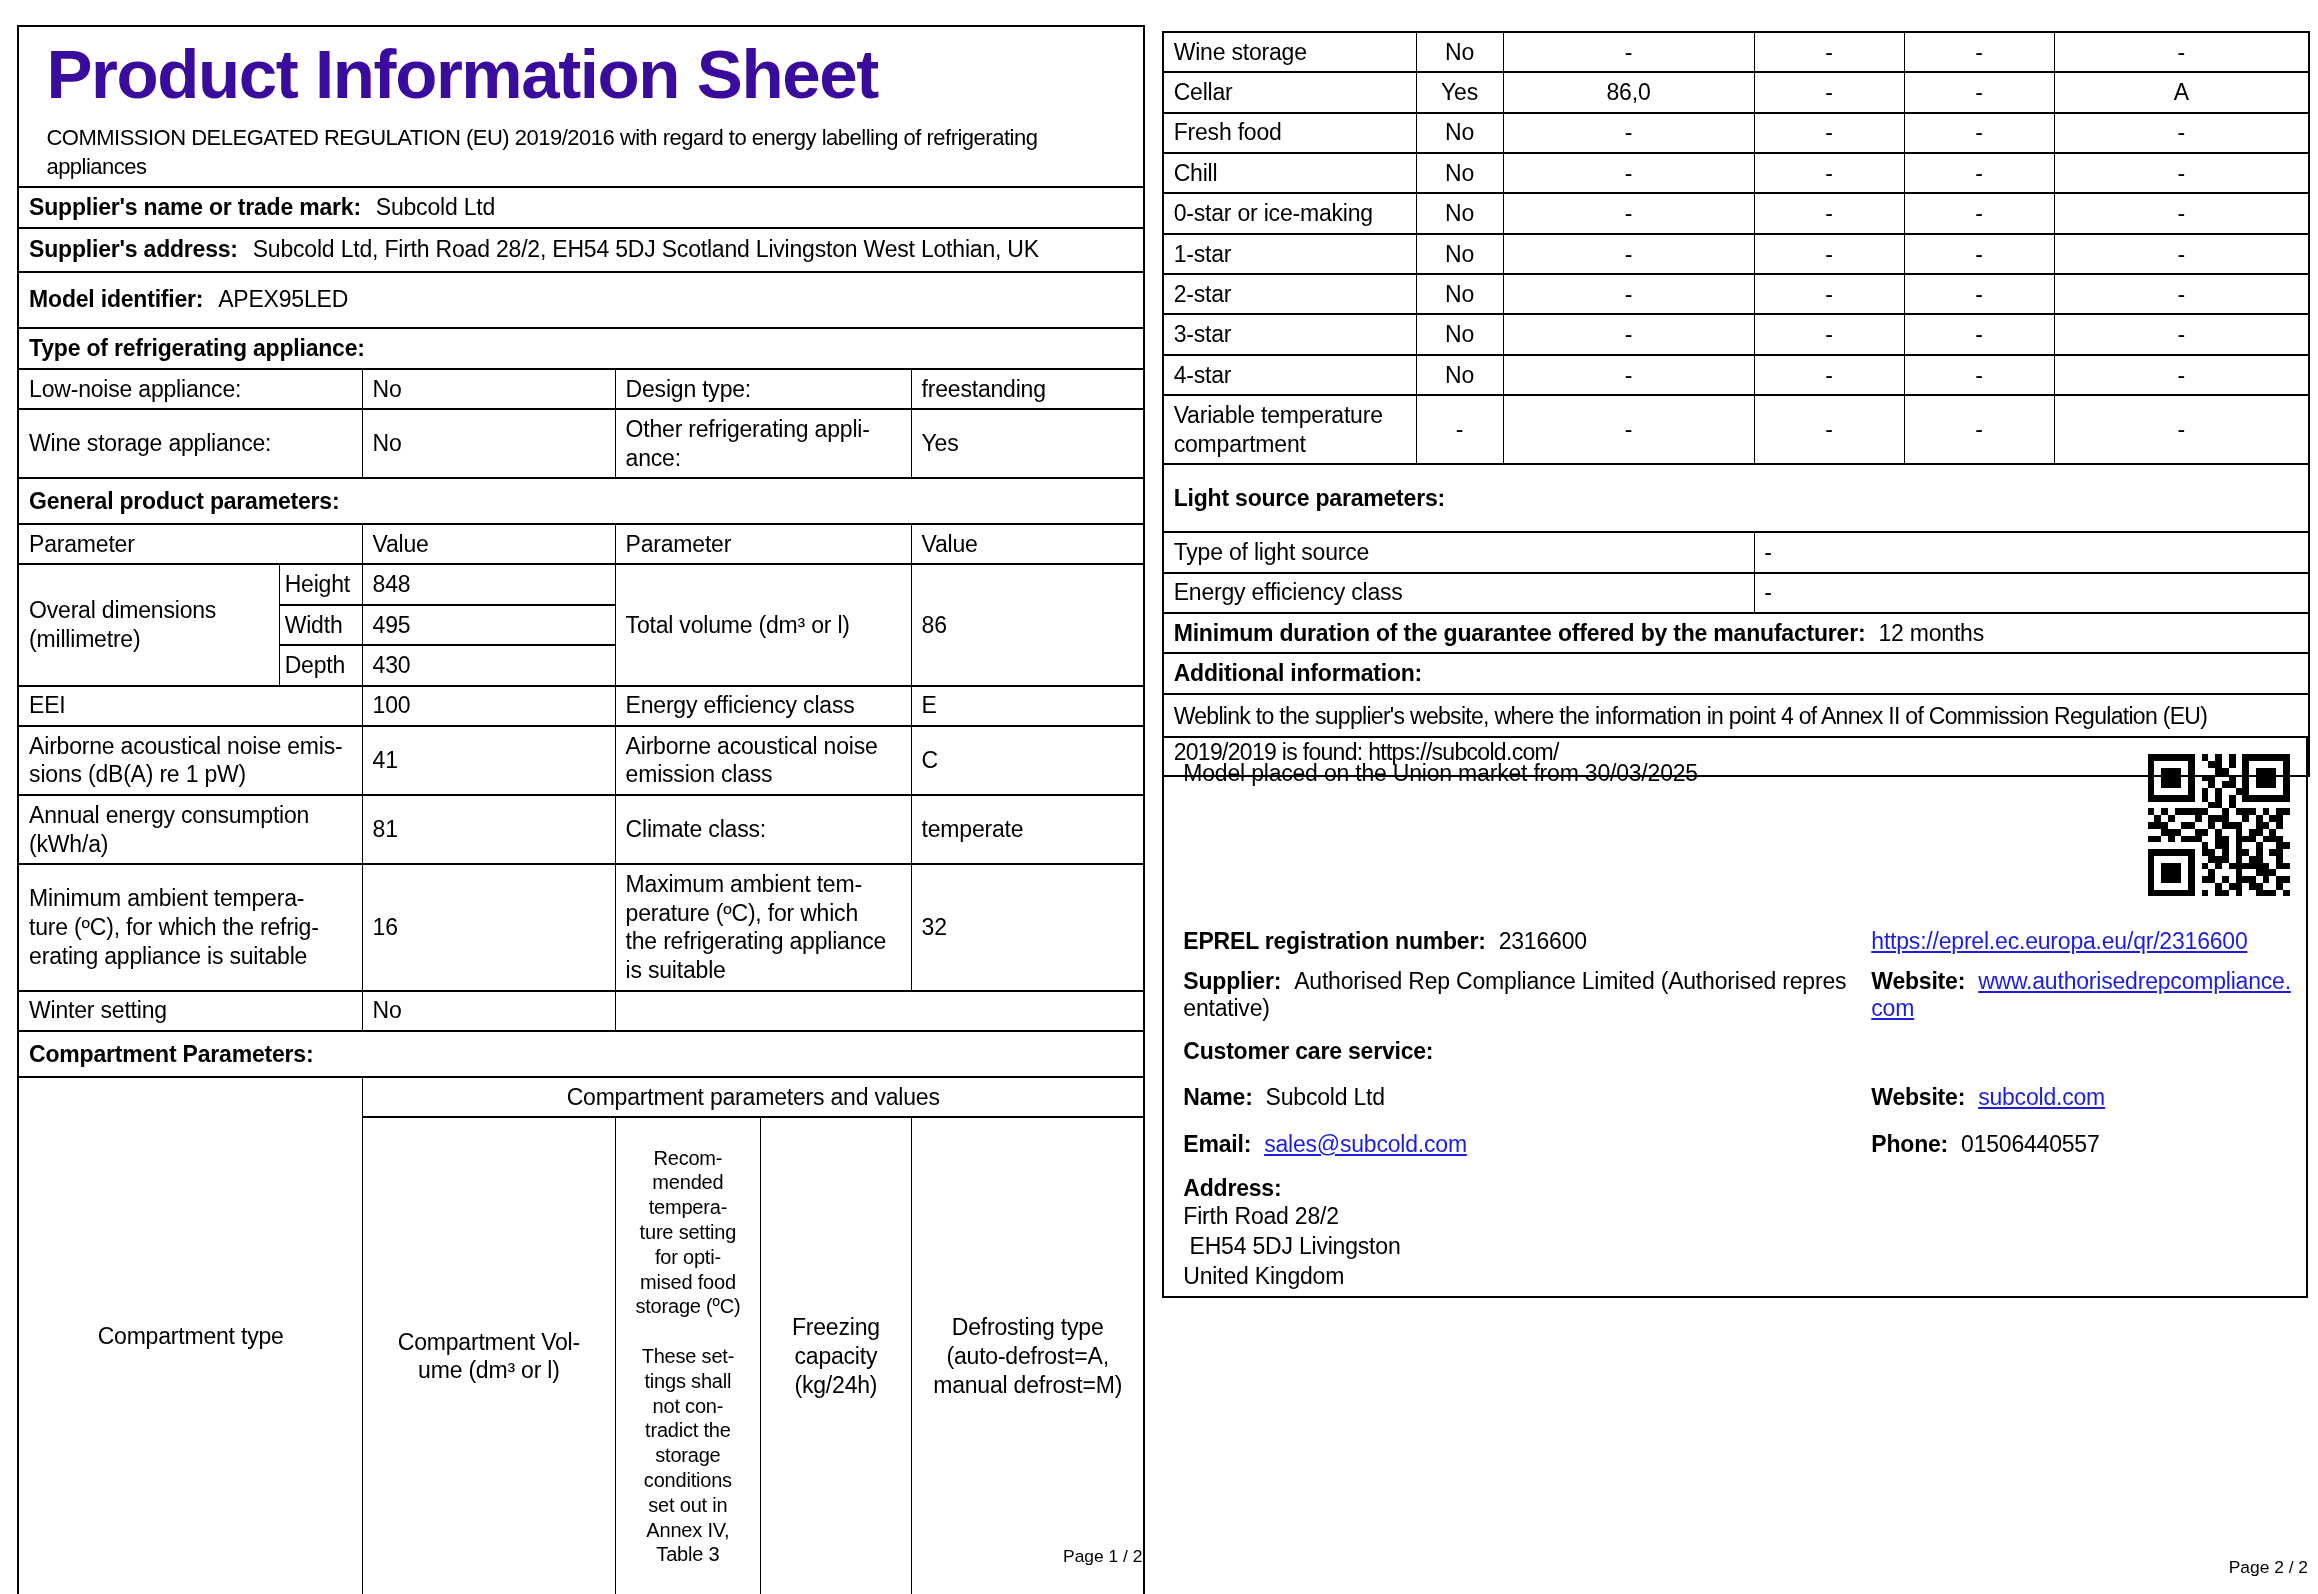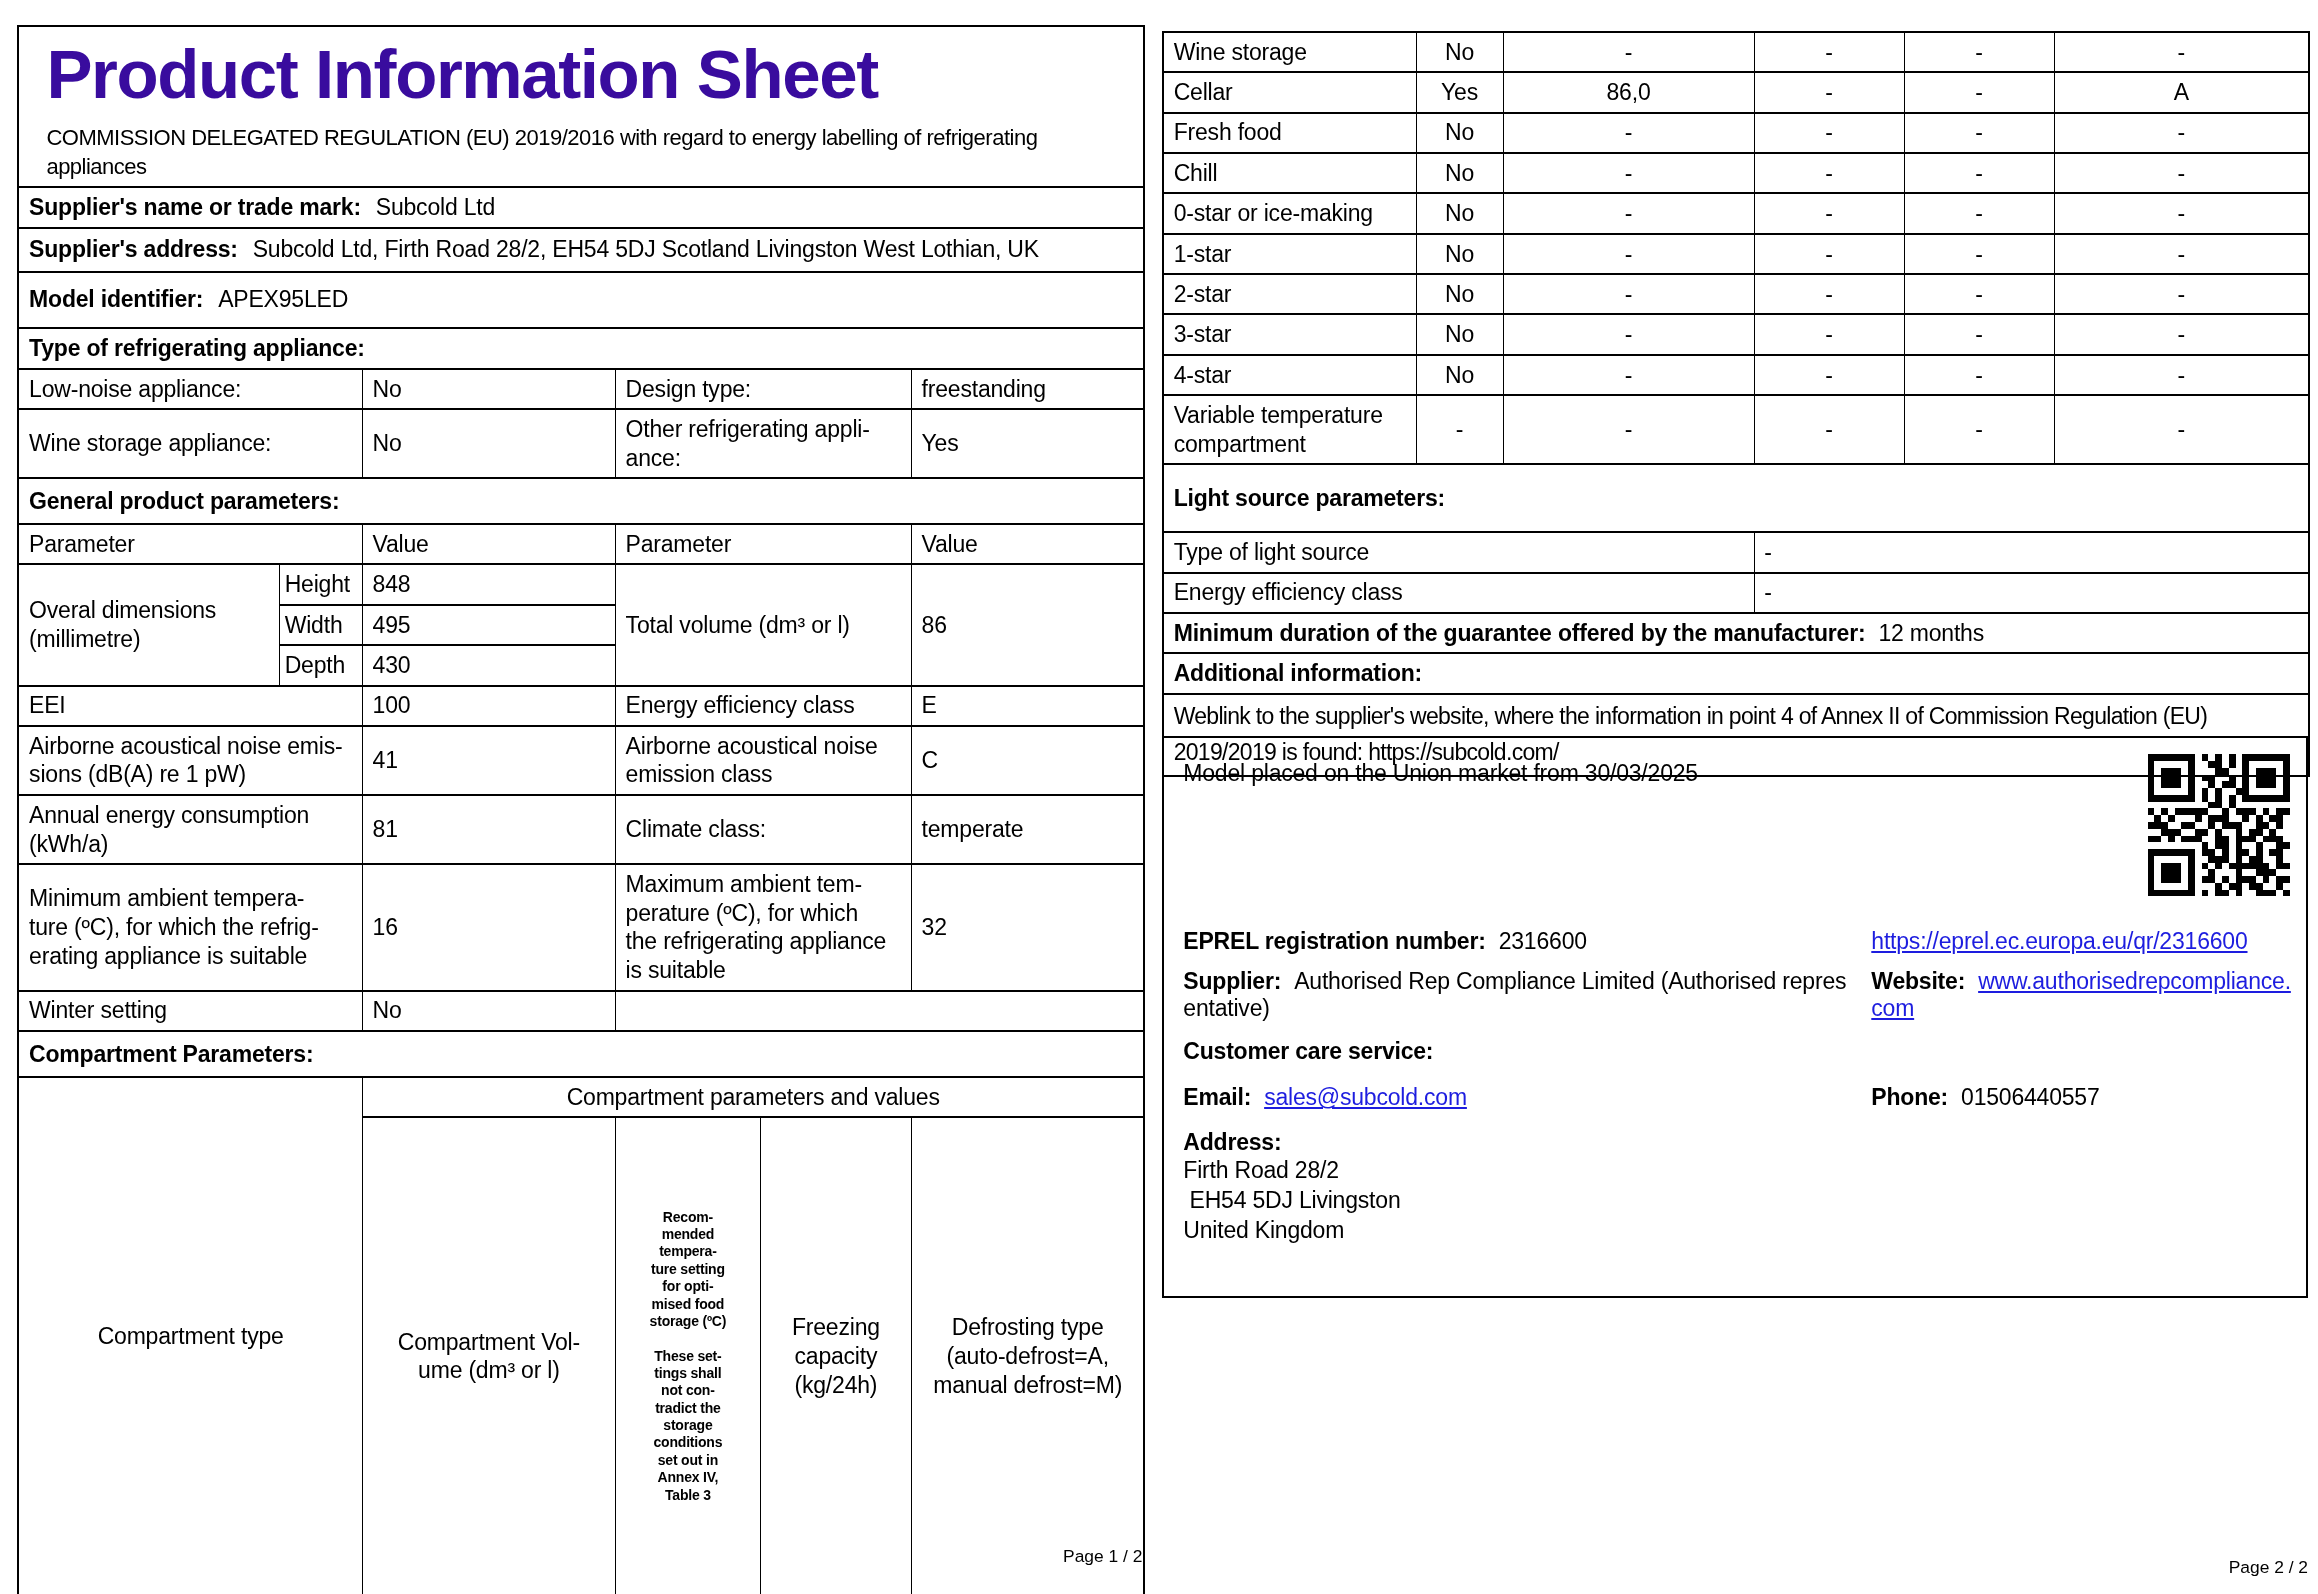--- a/index.html
+++ b/index.html
@@ -37,21 +37,21 @@
   .b2left { flex:0 0 688px; padding-right:14.5px; }
   .b2right { flex:1 1 auto; }
   .lnk { color:var(--link-color,#1D1DDF); text-decoration:underline; }
   .qr { position:absolute; top:16.4px; right:16.4px; width:142px; height:142px;
         display:grid; grid-template-columns:repeat(21,1fr); grid-template-rows:repeat(21,1fr); }
   .qr .m { background:#000; }
   .footer { position:absolute; font-size:17.4px; letter-spacing:0; text-align:right; }
   .footer1 { top:1546px; left:17.4px; width:1125px; }
   .footer2 { top:1557px; left:1162px; width:1146px; }
   .tight { letter-spacing:-0.7px; }
-  .tallhead { font-size:14px; line-height:1.24; padding:2.9px 3.9px;font-weight:bold; }
+  .tallhead { font-size:20px; line-height:1.24; padding:2.9px 3.9px; }
   .addr { line-height:1.3; }
 </style>
 </head>
 <body>
 
 <div class="page1">
   <table>
     <colgroup>
       <col style="width:261px">
         <col style="width:83px">
@@ -789,20 +789,30 @@
       <span class="b">Website:</span>
       <span class="lnk pre" style="margin-left:6.8px">www.authorisedrepcompliance.
 com</span>
     </div>
   </div>
   <div class="b2row" style="margin-top:16.4px">
     <div class="b">Customer care service:</div>
   </div>
   <div class="b2row" style="margin-top:19.3px">
     <div class="b2left">
+      <span class="b">Name:</span>
+      <span style="margin-left:6.8px">Subcold Ltd</span>
+    </div>
+    <div class="b2right">
+      <span class="b">Website:</span>
+      <span class="lnk" style="margin-left:6.8px">subcold.com</span>
+    </div>
+  </div>
+  <div class="b2row" style="margin-top:19.3px">
+    <div class="b2left">
       <span class="b">Email:</span>
       <span class="lnk" style="margin-left:6.8px">sales@subcold.com</span>
     </div>
     <div class="b2right">
       <span class="b">Phone:</span>
       <span style="margin-left:6.8px">01506440557</span>
     </div>
   </div>
   <div class="b2row" style="margin-top:17.4px">
     <div>

